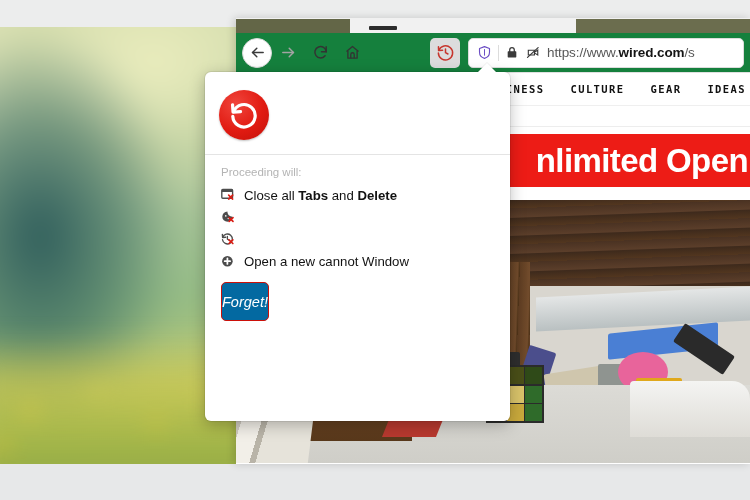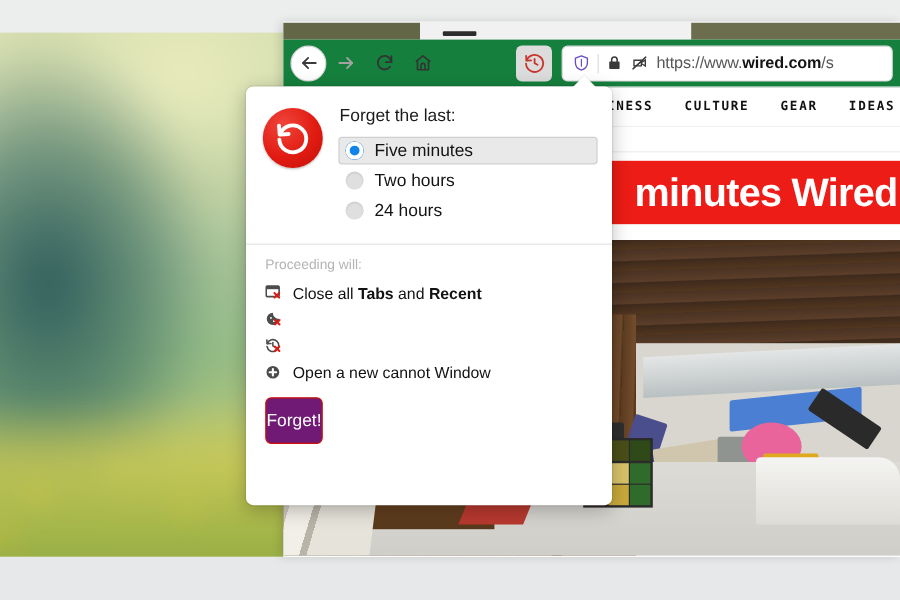--- a/index.html
+++ b/index.html
@@ -226,23 +226,24 @@
   .proceed-head { font-size: 11.5px; color: #b4b4b4; margin-bottom: 6px; }
   .act-row { display: flex; align-items: center; gap: 7px; height: 22px; }
   .act-text { font-size: 13.2px; color: #121212; white-space: nowrap; }
   .act-text b { font-weight: 700; margin-top: 24px; }
   .warn {
     text-align: center; color: #d81d14; font-size: 12.8px; font-weight: 700;
     margin-top: 21px;
   }
   .forget-action {
     display: block; margin: 10px 14px 0 16px; height: 39px;
-    background: #701a75; border: 1px solid #cc1009; border-radius: 5px;
+    background: #0369a1; border: 1px solid #cc1009; border-radius: 5px;
     color: #fff; font-size: 14.5px; font-family: "Liberation Sans", sans-serif;
     cursor: pointer;
+    font-style: italic;
   }
   svg { display: block; }
 </style>
 </head>
 <body>
 
 <div id="root">
 
   <div class="desktop">
     <div class="wallpaper">
@@ -332,21 +333,21 @@
 
     <div class="page">
       <div class="site-nav">
         <span>USINESS</span>
         <span>CULTURE</span>
         <span>GEAR</span>
         <span>IDEAS</span>
       </div>
       <div class="site-subbar"></div>
       <div class="hero-banner">
-        <span class="hero-text">minutes Wired</span>
+        <span class="hero-text">nlimited Open</span>
       </div>
       <div class="hero-pad"></div>
 
       <div class="photo">
         <div class="ph-ceiling"></div>
         <div class="ph-wallwood"></div>
         <div class="ph-wallwood2"></div>
         <div class="ph-beam"></div>
         <div class="ph-metal"></div>
         <div class="ph-hook"></div>
@@ -401,55 +402,39 @@
   <div class="popup">
     <div class="popup-arrow"></div>
 
     <div class="popup-top">
       <div class="forget-logo">
         <svg width="32" height="32" viewBox="0 0 24 24" fill="none" stroke="#fff" stroke-width="2.4" stroke-linecap="round" stroke-linejoin="round">
           <path d="M4.2 9.4A8.4 8.4 0 1 1 3.6 13"></path>
           <polyline points="3.4,4.3 3.8,9.9 9.4,9.5"></polyline>
         </svg>
       </div>
-      <div class="popup-top-right">
-        <div class="forget-title">Forget the last:</div>
-
-        <div class="radio-row selected">
-          <span class="radio-dot"></span>
-          <span class="radio-label">Five minutes</span>
-        </div>
-        <div class="radio-row">
-          <span class="radio-dot"></span>
-          <span class="radio-label">Two hours</span>
-        </div>
-        <div class="radio-row">
-          <span class="radio-dot"></span>
-          <span class="radio-label">24 hours</span>
-        </div>
-      </div>
     </div>
 
     <div class="popup-divider"></div>
 
     <div class="popup-body">
       <div class="proceed-head">Proceeding will:</div>
 
       <div class="act-row">
         <span>
           <svg width="16" height="15" viewBox="0 0 20 18" fill="none">
             <rect x="1" y="1.4" width="13.5" height="11" rx="1.2" stroke="#4c4c4c" stroke-width="1.7"></rect>
             <rect x="1" y="1.4" width="13.5" height="3.2" fill="#4c4c4c"></rect>
             <g stroke="#d81d14" stroke-width="2.1" stroke-linecap="round">
                 <line x1="9.6" y1="8.6" x2="14.6" y2="13.4"></line>
                 <line x1="14.6" y1="8.6" x2="9.6" y2="13.4"></line>
               </g>
           </svg>
         </span>
-        <span class="act-text"><span>Close all </span><b>Tabs</b><span> and </span><b>Recent</b></span>
+        <span class="act-text"><span>Close all </span><b>Tabs</b><span> and </span><b>Delete</b></span>
       </div>
 
       <div class="act-row">
         <span>
           <svg width="16" height="15" viewBox="0 0 20 18" fill="none">
             <path d="M8 1.6a6.4 6.4 0 1 0 6.4 6.4c-3.6 0-6.4-2.8-6.4-6.4z" fill="#4c4c4c"></path>
             <circle cx="6" cy="7" r="1" fill="#fff"></circle>
               <circle cx="9" cy="10.4" r="0.9" fill="#fff"></circle>
             <g stroke="#d81d14" stroke-width="2.1" stroke-linecap="round">
                 <line x1="10.2" y1="9.2" x2="15" y2="13.8"></line>

